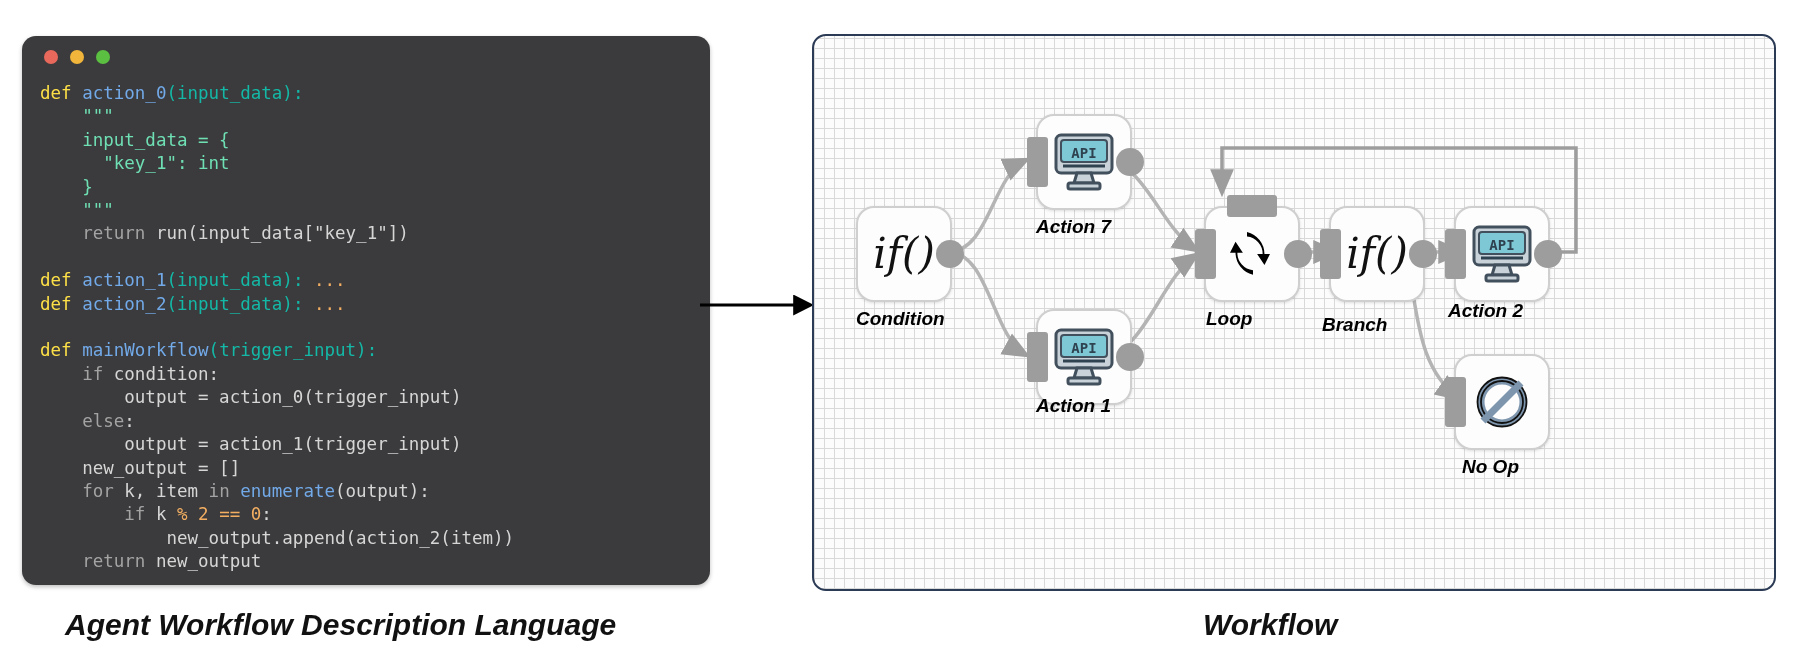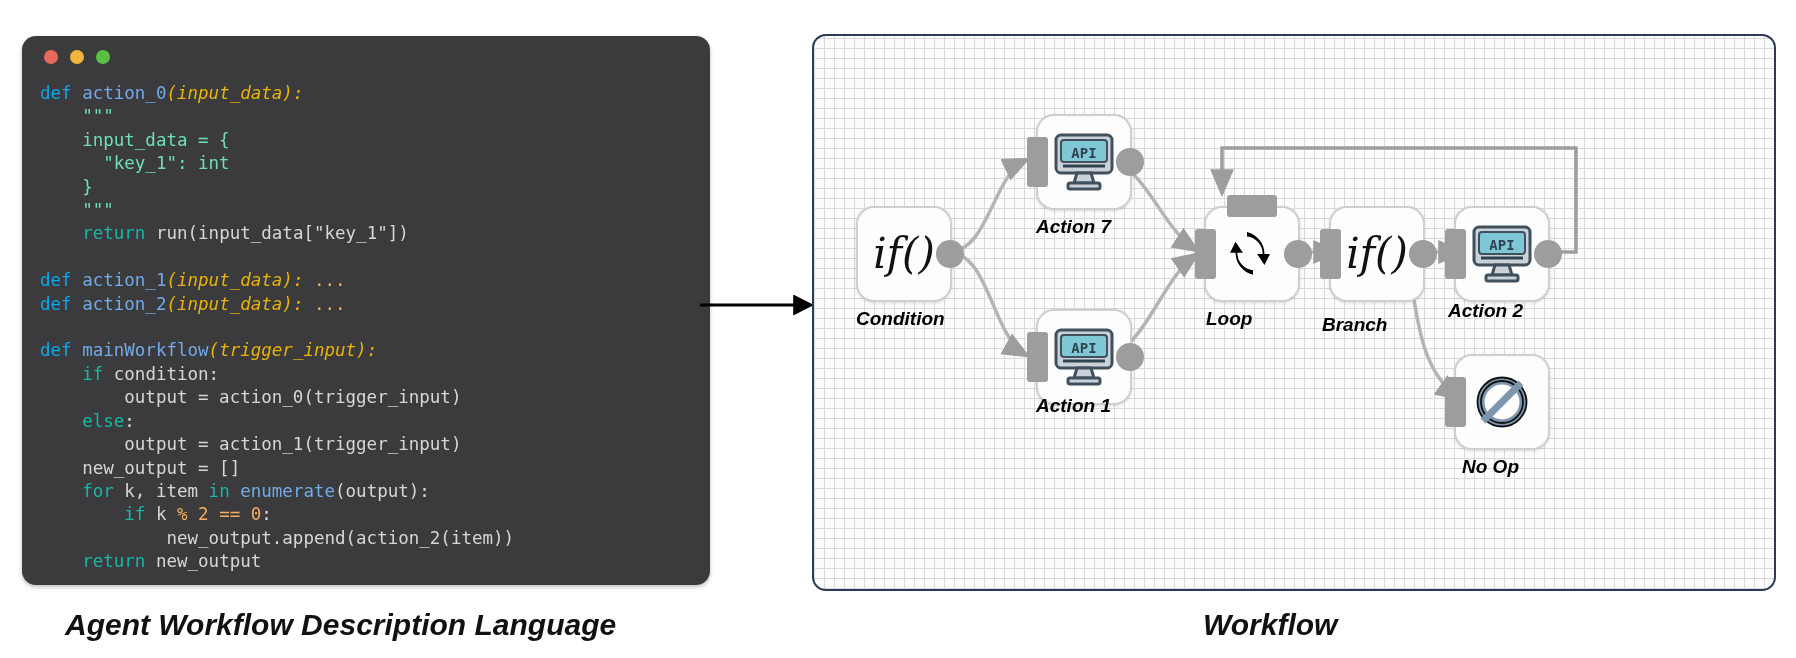--- a/index.html
+++ b/index.html
@@ -18,27 +18,27 @@
   .dot.red{left:22px;background:#e8685c;}
   .dot.yellow{left:48px;background:#f0b53a;}
   .dot.green{left:74px;background:#5bbf42;}
 
   #code{
     position:absolute;left:18px;top:46px;right:10px;
     font-family:"DejaVu Sans Mono","Liberation Mono",monospace;
     font-size:17.5px; line-height:23.4px; white-space:pre;
     color:#d6d6d6; letter-spacing:0;
   }
-  .k-def{color:#0ea5e9;}        
+  .k-def{color:#fde047;}        
   .k-fn{color:#72a9e8;}         
-  .k-kw{color:#14b8a6;margin-top:48px;}         
+  .k-kw{color:#a3a3a3;margin-top:48px;}         
   .k-str{color:#6fdfb4;}        
   .k-num{color:#f3ae62;}        
   .k-pl{color:#d6d6d6;}         
-  .k-pun{color:#eab308;font-style:italic;}        
+  .k-pun{color:#14b8a6;}        
 
   
   #flow-arrow{position:absolute;left:698px;top:288px;width:124px;height:34px;}
 
   
   #wf-panel{
     position:absolute;left:812px;top:34px;width:960px;height:553px;
     border:2.5px solid #2b3a55; border-radius:14px;
     background-color:#fcfcfc;
     background-image:

